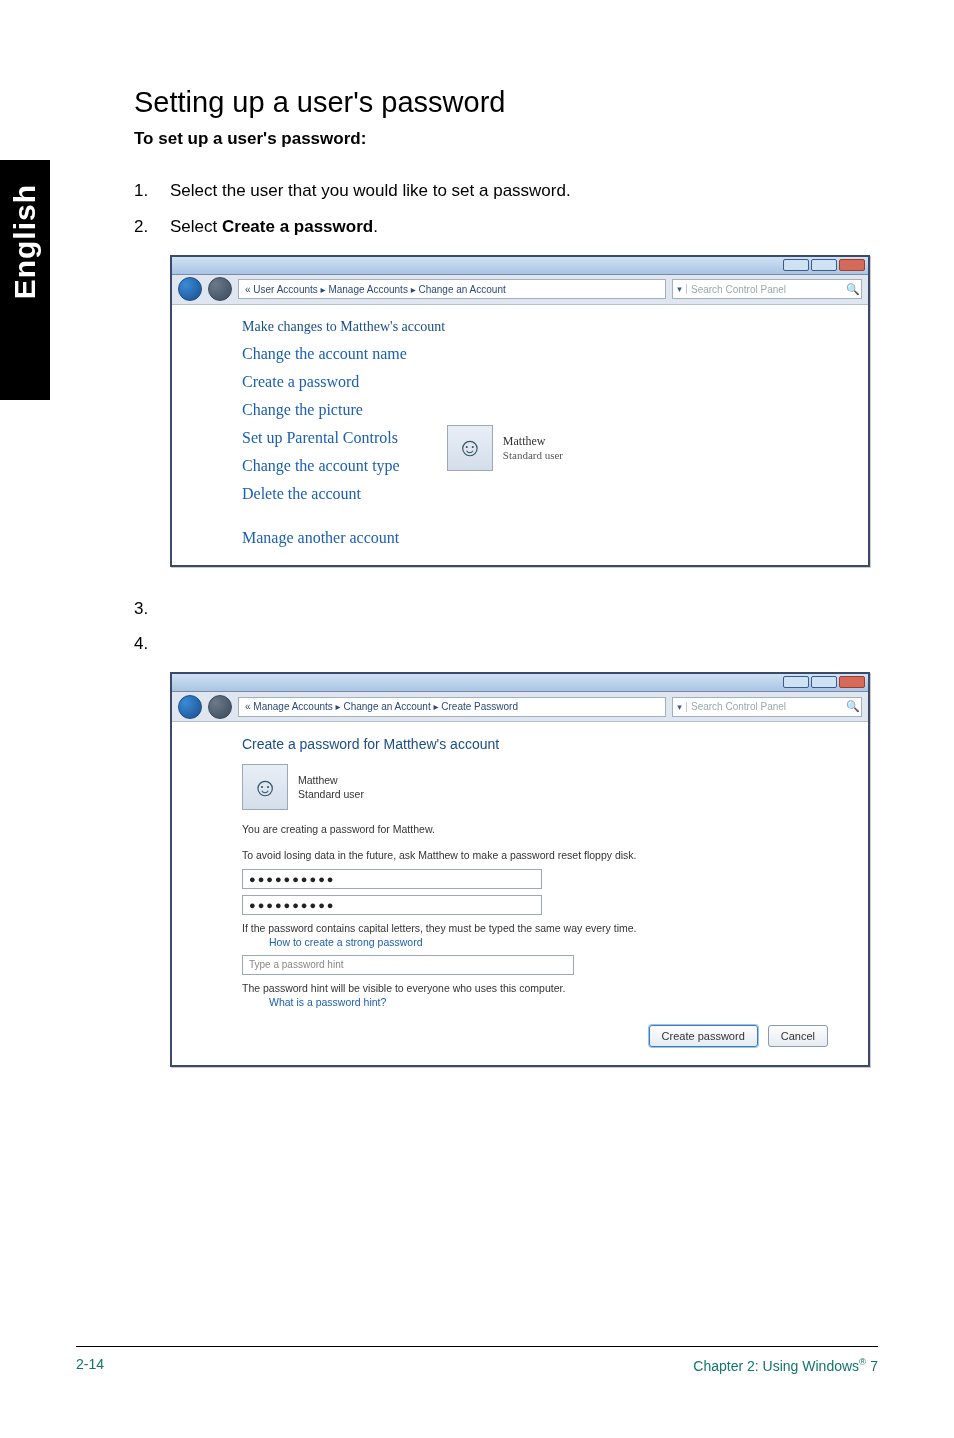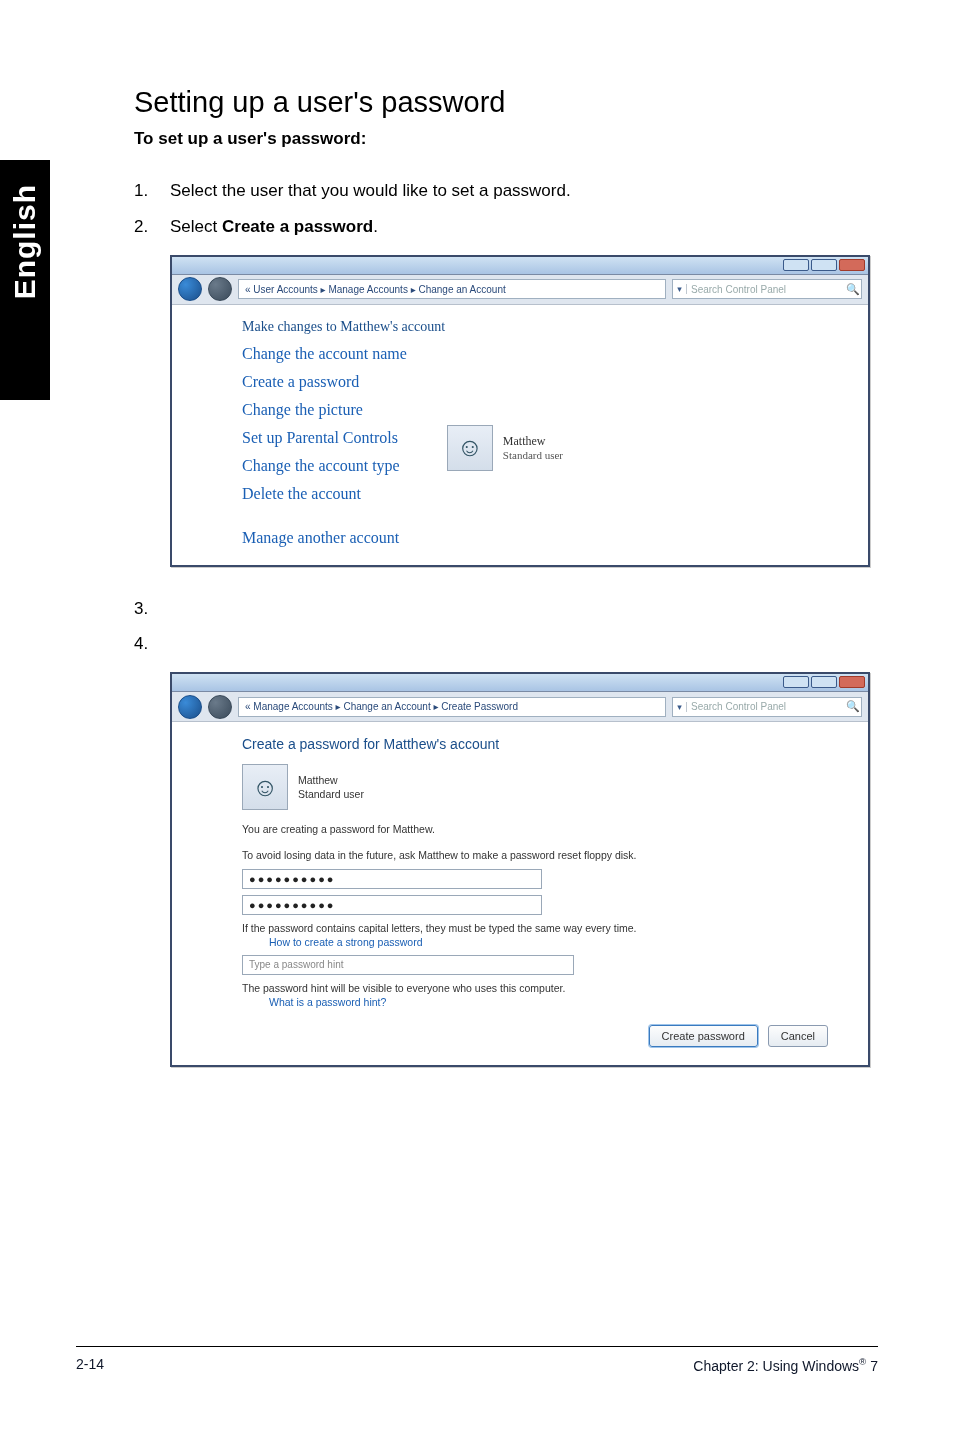--- a/index.html
+++ b/index.html
@@ -37,21 +37,21 @@
   .body2 .heading2 { font-size: 14px; color: #1a4e8a; margin-bottom: 12px; }
   .usercard2 { display: flex; align-items: center; gap: 10px; margin-bottom: 12px; }
   .small { font-size: 10.5px; color: #333; line-height: 1.35; }
   .bold { font-weight: bold; }
   .linkblue { color: #1a5fb4; padding-left: 27px; }
   .pwfield { width: 300px; height: 20px; border: 1px solid #9aa8b8; background: #fff; font-size: 11px; letter-spacing: 2px; padding: 0 6px; display:flex; align-items:center; margin-top: 6px; color:#222; }
   .hintfield { width: 332px; height: 20px; border: 1px solid #9aa8b8; background: #fff; font-size: 10px; color:#888; padding: 0 6px; display:flex; align-items:center; margin-top: 6px; }
   .btnrow { display: flex; justify-content: flex-end; gap: 10px; margin-top: 16px; padding-right: 20px; }
   .btn { height: 22px; padding: 0 12px; font-size: 11px; border: 1px solid #8a9ab0; background: linear-gradient(#fdfdfd,#e6ecf2); border-radius: 3px; display:flex; align-items:center; color:#333; }
   .btn.primary { border-color: #3a7abf; box-shadow: 0 0 0 1px #9ec4ea; }
-  .footer { position: absolute; left: 0; bottom: 64px; width: 954px; display: flex; justify-content: space-between; padding: 0 76px 0 76px; font-size: 14px; color: #0f172a; }
+  .footer { position: absolute; left: 0; bottom: 64px; width: 954px; display: flex; justify-content: space-between; padding: 0 76px 0 76px; font-size: 14px; color: #0f766e; }
   .footer .rule { position: absolute; left: 76px; right: 76px; top: -10px; height: 1px; background: #000; }
   .gap { height: 6px; }
   sup { font-size: 0.7em; }
 </style>
 </head>
 <body>
 
 <div class="side-tab">
   <span>English</span>
 </div>

